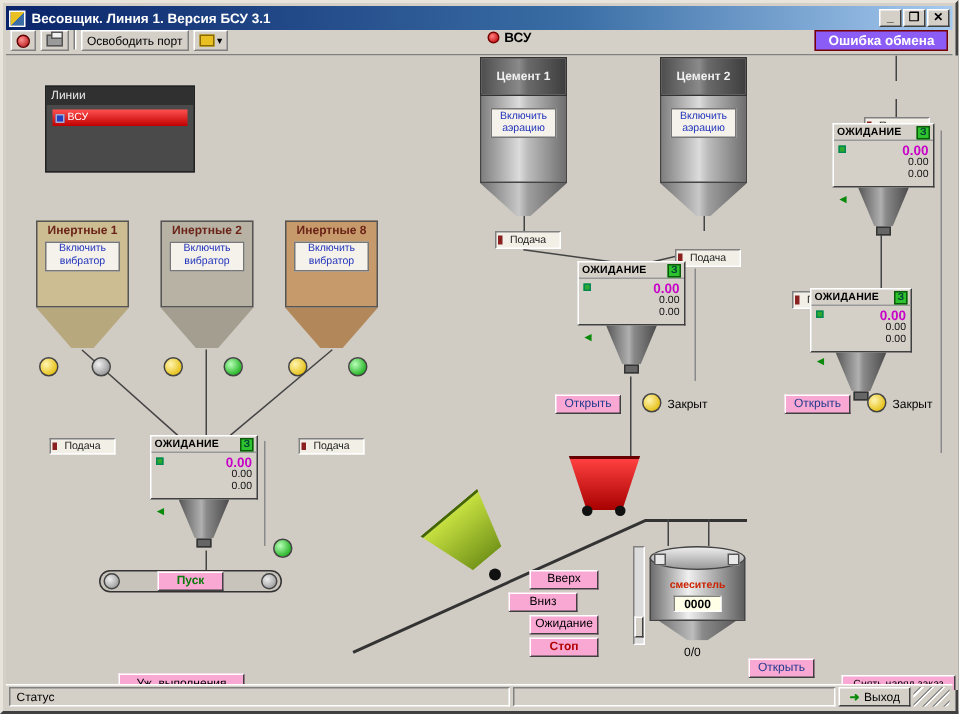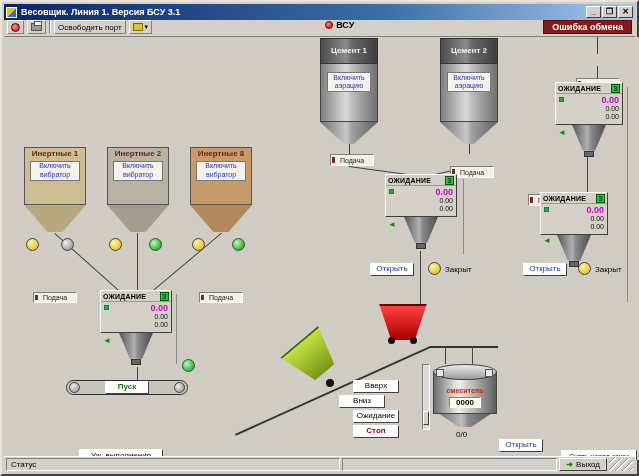--- a/index.html
+++ b/index.html
@@ -22,26 +22,26 @@
     border-bottom:1px solid #808080;display:flex;align-items:flex-start;padding:0 3px;gap:3px;}
   .tbtn{height:14px;border:1px solid;border-color:#fff #808080 #808080 #fff;background:#d4d0c8;
     display:flex;align-items:center;padding:0 3px;font-size:8px;gap:2px;}
   .sep{width:2px;height:13px;border-left:1px solid #808080;border-right:1px solid #fff;}
   .glyph-plug{width:9px;height:9px;border-radius:50%;background:radial-gradient(circle at 35% 35%,#ff9090,#b01010);border:1px solid #600;}
   .glyph-printer{width:11px;height:8px;background:#9a9a9a;border:1px solid #555;position:relative;}
   .glyph-printer:before{content:"";position:absolute;left:2px;top:-3px;width:6px;height:3px;background:#f0f0f0;border:1px solid #555;}
   .glyph-folder{width:10px;height:8px;background:#e8c021;border:1px solid #8a6a00;}
   .vsu-ind{display:flex;align-items:center;gap:3px;margin-left:170px;font-size:9px;font-weight:bold;}
   .vsu-dot{width:8px;height:8px;border-radius:50%;background:radial-gradient(circle at 35% 35%,#ff8080,#c00000);border:1px solid #700;}
-  .errbox{margin-left:auto;background:#7f1d1d;border:1px solid #700;color:#fff;font-weight:bold;
+  .errbox{margin-left:auto;background:#8b5cf6;border:1px solid #700;color:#fff;font-weight:bold;
     font-size:9px;padding:1px 8px;height:14px;display:flex;align-items:center;}
   
   #canvas{position:absolute;left:2px;top:35px;width:635px;height:423px;background:#d0ccc4;overflow:hidden;}
   
-  .btn{background:#ffffff;border:1px solid;border-color:#fff #404040 #404040 #fff;
+  .btn{background:#f9a8d4;border:1px solid;border-color:#fff #404040 #404040 #fff;
     font-size:8px;text-align:center;color:#000;display:flex;align-items:center;justify-content:center;line-height:1.05;}
   .sunklabel{background:#f2efe6;border:1px solid;border-color:#808080 #fff #fff #808080;
     font-size:7px;display:flex;align-items:center;justify-content:center;color:#222;position:relative;}
   .sunklabel i{position:absolute;left:1px;top:2px;bottom:2px;width:3px;background:#8a2020;}
   .light{border-radius:50%;border:1px solid #444;}
   .l-yellow{background:radial-gradient(circle at 35% 35%,#fff4b0,#e8c421 70%);}
   .l-green{background:radial-gradient(circle at 35% 35%,#b8ffb8,#2eb82e 70%);}
   .l-gray{background:radial-gradient(circle at 35% 35%,#f0f0f0,#a0a0a0 70%);}
   .line{background:#444;position:absolute;}
   .gauge{background:#8a8a8a;position:absolute;width:1px;}
@@ -169,20 +169,27 @@
     <div class="line" style="left:593px;top:29px;width:1px;height:16px;"></div>
     <div class="line" style="left:583px;top:119px;width:1px;height:36px;"></div>
     <div class="line" style="left:426px;top:309px;width:68px;height:2px;background:#333;"></div>
     <div class="line" style="left:231px;top:397px;width:214px;height:2px;background:#333;transform-origin:0 0;transform:rotate(-24.3deg);"></div>
     <div class="line" style="left:441px;top:309px;width:1px;height:18px;"></div>
     <div class="line" style="left:468px;top:309px;width:1px;height:18px;"></div>
     <div class="gauge" style="left:172px;top:257px;height:70px;"></div>
     <div class="gauge" style="left:459px;top:142px;height:75px;"></div>
     <div class="gauge" style="left:623px;top:50px;height:215px;"></div>
 
+    <div id="linespanel" class="abs" style="left:26px;top:20px;width:100px;height:58px;">
+      <div class="hd">Линии</div>
+      <div class="row">
+        <b></b>
+        <span>ВСУ</span>
+      </div>
+    </div>
 
     <div class="hopper" style="left:20px;top:110px;">
       <div class="body" style="background:#cdbd93;">
         <div class="nm">Инертные 1</div>
         <div class="vb">Включить вибратор</div>
       </div>
       <div class="fn" style="background:#b8a87e;"></div>
       <div class="sunklabel abs" style="left:9px;top:60px;width:44px;height:11px;">
           <i></i>
           <span>Подача</span>

